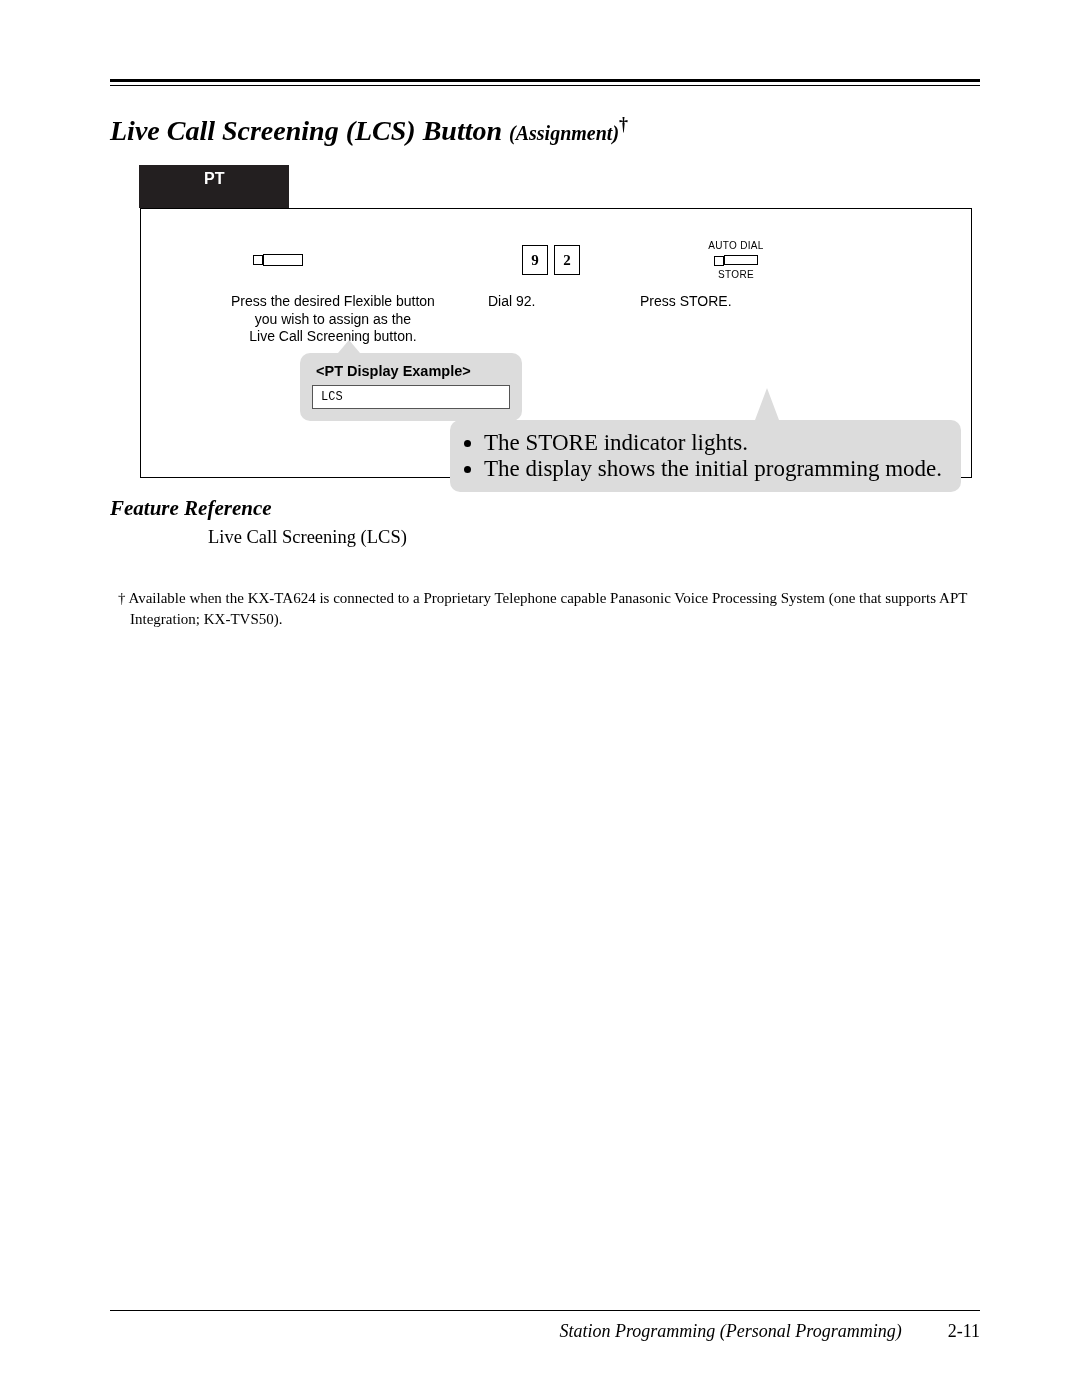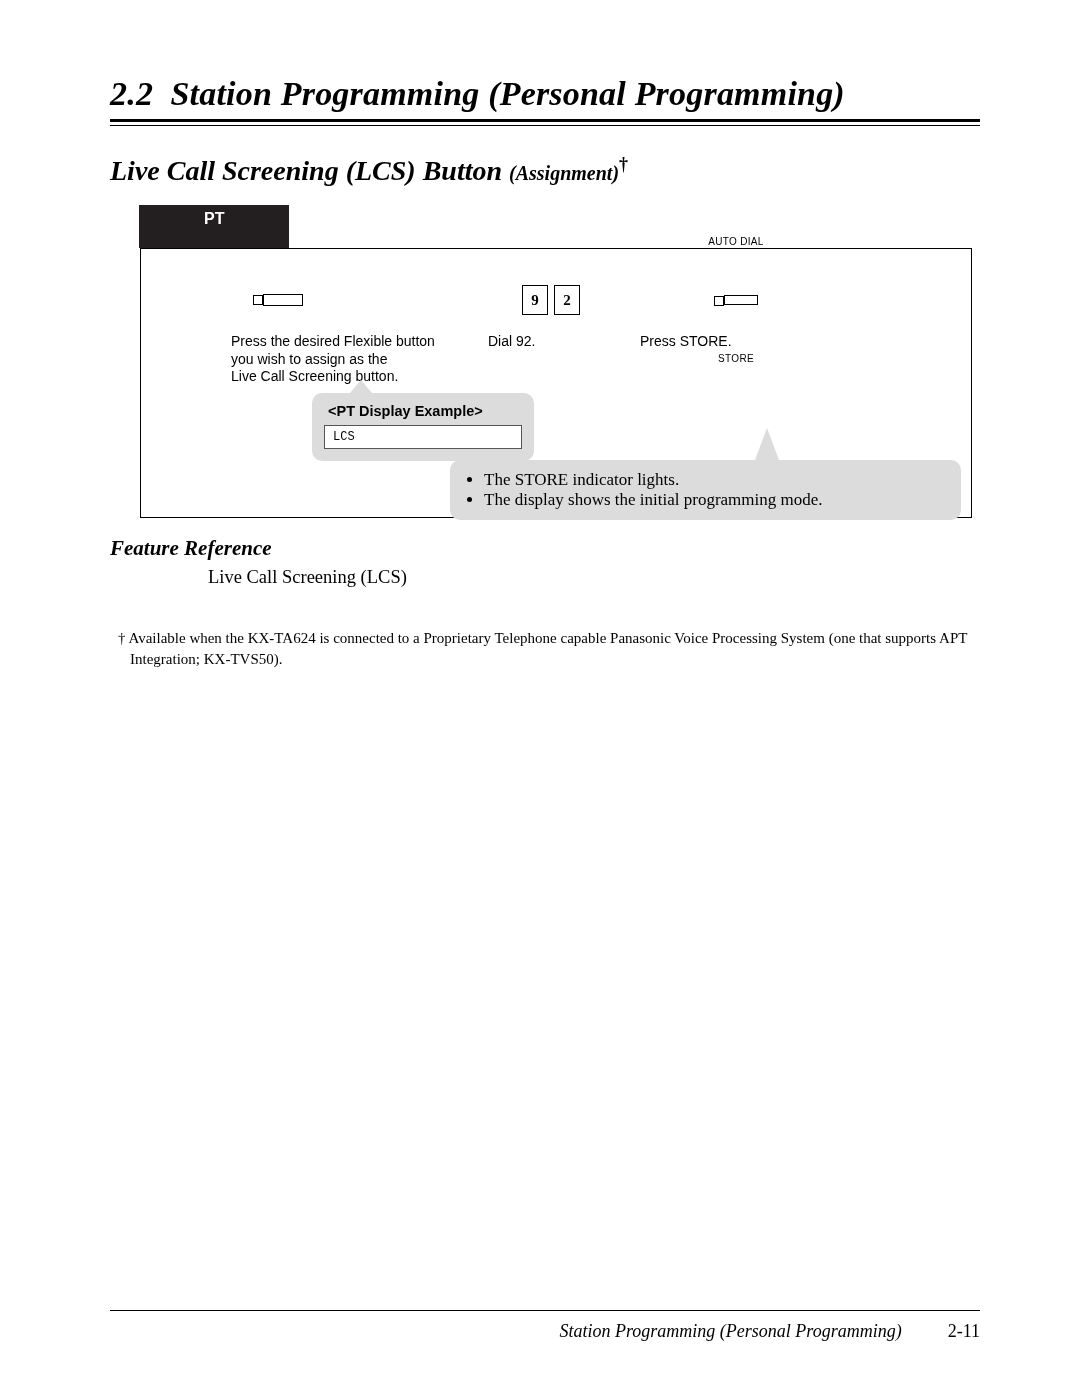--- a/index.html
+++ b/index.html
@@ -98,21 +98,21 @@
     display: flex;
     align-items: center;
     justify-content: center;
     width: 100%;
   }
   .step1 .icon-area { justify-content: flex-start; padding-left: 22px; }
   .step-text {
     margin-top: 8px;
     font-size: 14px;
     line-height: 1.25;
-    text-align: left;
+    text-align: center;
   }
   .step2 .step-text, .step3 .step-text { text-align: left; width: 100%; padding-left: 22px; box-sizing: border-box;}
   .step3 .step-text { padding-left: 4px; }
 
   
   .flex-btn {
     width: 50px;
     height: 18px;
     display: inline-block;
     position: relative;
@@ -142,28 +142,27 @@
     font-family: "Times New Roman", serif;
     background: #fff;
   }
 
   
   .store-stack {
     display: flex; flex-direction: column; align-items: center;
     font-family: Arial, Helvetica, sans-serif;
     font-size: 10px;
     line-height: 1.1;
-    gap: 44px;
   }
   .store-stack .lbl { letter-spacing: 0.3px; }
 
   
   .display-example {
     position: absolute;
-    left: 171px;
+    left: 159px;
     top: 144px;
     width: 222px;
     background: #dcdcdc;
     border-radius: 10px;
     padding: 10px 12px 12px 12px;
     box-sizing: border-box;
     font-family: Arial, Helvetica, sans-serif;
   }
   .display-example-title {
     font-weight: bold;
@@ -191,21 +190,21 @@
   .notes-bubble {
     position: absolute;
     left: 309px;
     top: 211px;
     right: 10px;
     background: #dcdcdc;
     border-radius: 10px;
     padding: 10px 14px 10px 16px;
     box-sizing: border-box;
     font-family: "Times New Roman", serif;
-    font-size: 17px;
+    font-size: 23px;
   }
   .notes-bubble ul {
     margin: 0;
     padding-left: 18px;
   }
   .notes-bubble li { margin: 0; }
   .notes-bubble .arrow-up {
     position: absolute;
     top: -32px;
     left: 305px;
@@ -258,23 +257,20 @@
   }
   .footer-line .ftitle {
     font-style: italic;
   }
 </style>
 </head>
 <body>
 
 <div class="page">
 
-  <h1 class="section-title">
-    <span>2.2</span>&nbsp;&nbsp;<span>Station Programming (Personal Programming)</span>
-  </h1>
   <div class="double-rule"></div>
 
   <h2 class="subsection-title">
     <span>Live Call Screening (LCS) Button</span>
     <span class="small">(Assignment)</span><span class="dagger">†</span>
   </h2>
 
   <div class="body-block">
   </div>
 

